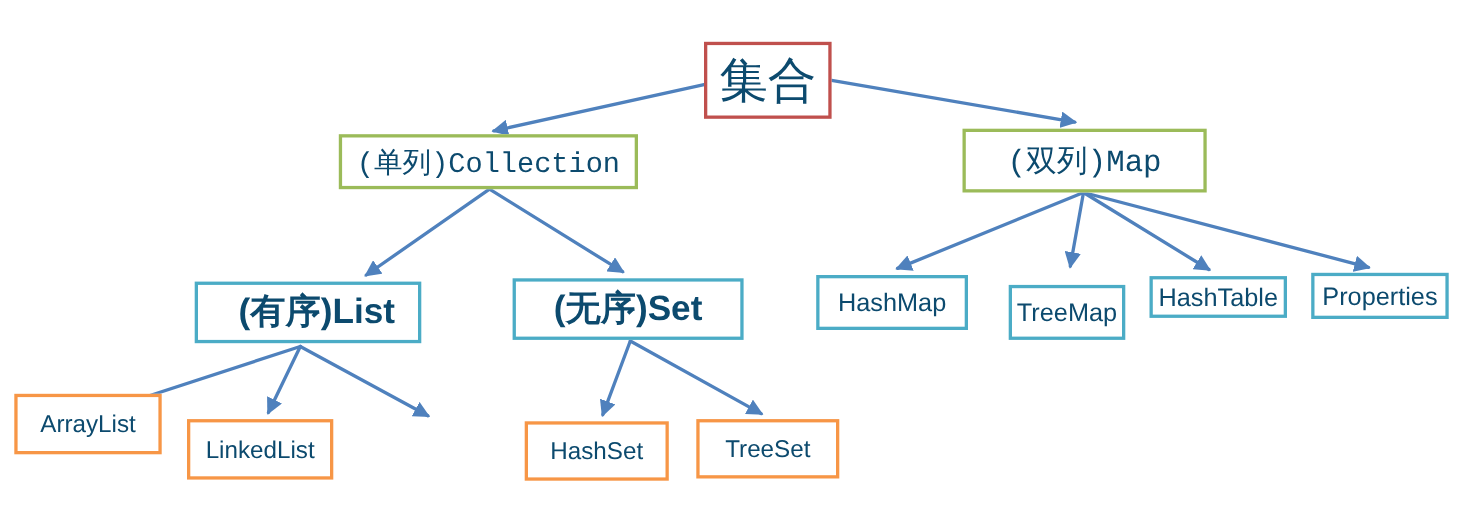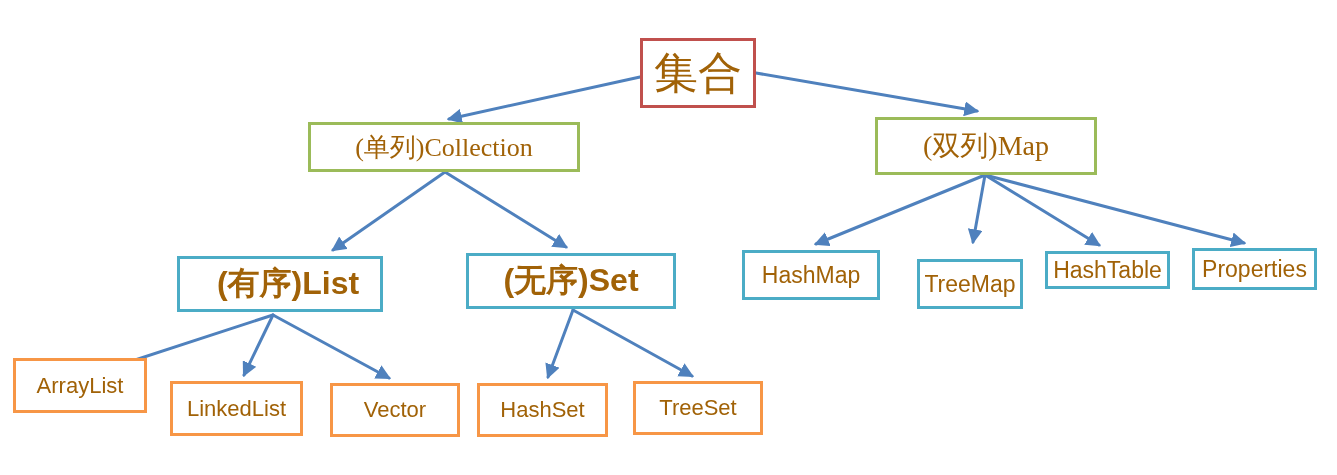--- a/index.html
+++ b/index.html
@@ -9,32 +9,32 @@
     background:#ffffff;
     overflow:hidden;
     font-family:"Liberation Sans","DejaVu Sans",sans-serif;
   }
   #edges{position:absolute;left:0;top:0;width:1337px;height:475px;}
   .node{
     position:absolute;
     background:#ffffff;
     border:3px solid #000;
     display:flex;align-items:center;justify-content:center;
-    color:#a16207;
+    color:#0c4a6e;
     box-sizing:border-box;
     white-space:nowrap;
   }
   
   .b-red{border-color:#C0504D;}
   .b-green{border-color:#9BBB59;}
   .b-cyan{border-color:#4BACC6;}
   .b-orange{border-color:#F79646;}
   
   .f-serif{font-family:"Liberation Serif","DejaVu Serif",serif;}
-  .f-mono{font-family:Liberation Serif, serif;}
+  .f-mono{font-family:Liberation Mono, monospace;}
   .f-sans{font-family:"Liberation Sans","DejaVu Sans",sans-serif;}
 
   
   .n-root      {left:640px; top:38px;  width:116px; height:70px; font-size:44px;}
   .n-collection{left:308px; top:122px; width:272px; height:50px; font-size:26px;}
   .n-map       {left:875px; top:117px; width:222px; height:58px; font-size:28px;}
   .n-list      {left:177px; top:256px; width:206px; height:56px; font-size:32px; font-weight:600;padding-left:16px;}
   .n-set       {left:466px; top:253px; width:210px; height:56px; font-size:32px; font-weight:600;}
   .n-hashmap   {left:742px; top:250px; width:138px; height:50px; font-size:23px;}
   .n-treemap   {left:917px; top:259px; width:106px; height:50px; font-size:23px;}
@@ -80,17 +80,16 @@
 
   <div class="node n-list b-cyan f-sans">(有序)List</div>
   <div class="node n-set b-cyan f-sans">(无序)Set</div>
   <div class="node n-hashmap b-cyan f-sans">HashMap</div>
   <div class="node n-treemap b-cyan f-sans">TreeMap</div>
   <div class="node n-hashtable b-cyan f-sans">HashTable</div>
   <div class="node n-properties b-cyan f-sans">Properties</div>
 
   <div class="node n-arraylist b-orange f-sans">ArrayList</div>
   <div class="node n-linkedlist b-orange f-sans">LinkedList</div>
-  <div class="node n-vector b-orange f-sans">Vector</div>
   <div class="node n-hashset b-orange f-sans">HashSet</div>
   <div class="node n-treeset b-orange f-sans">TreeSet</div>
 
 </div>
 
 </body></html>

